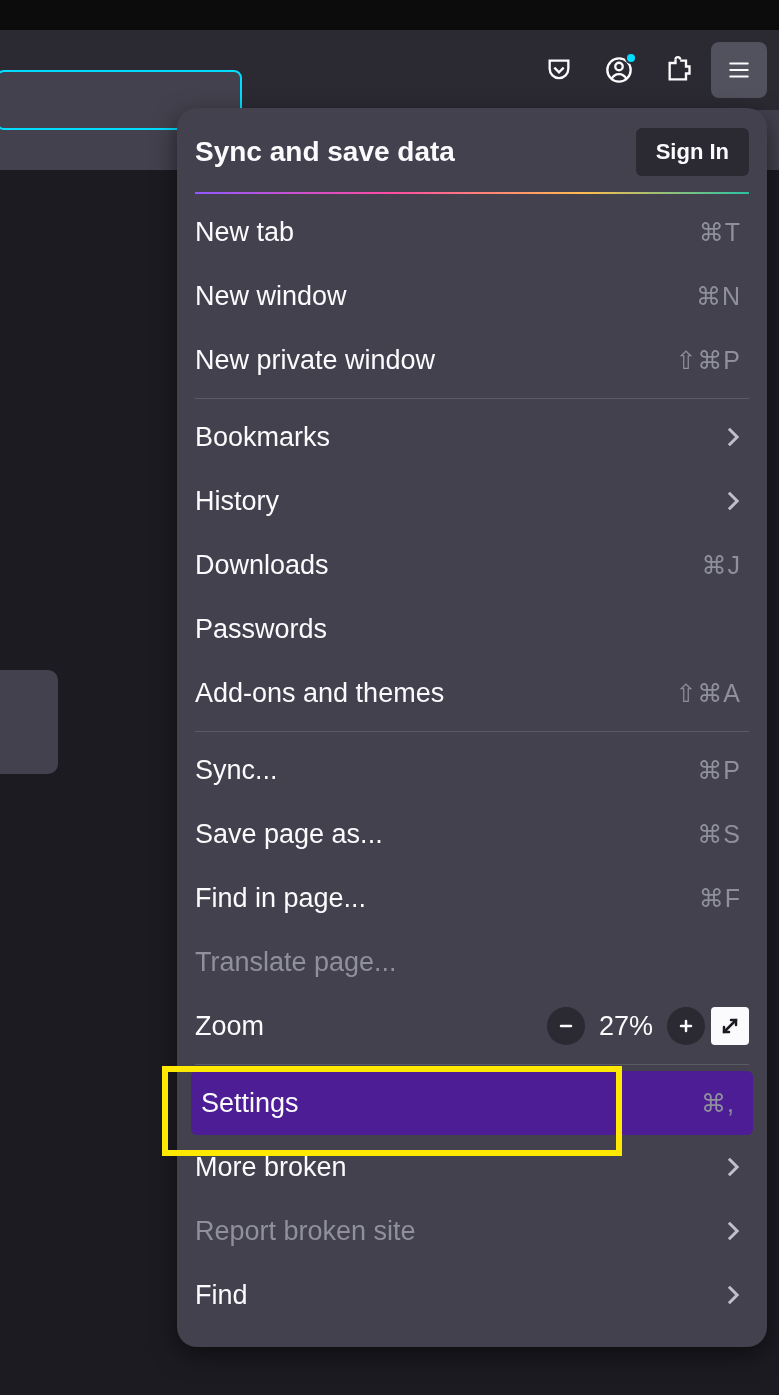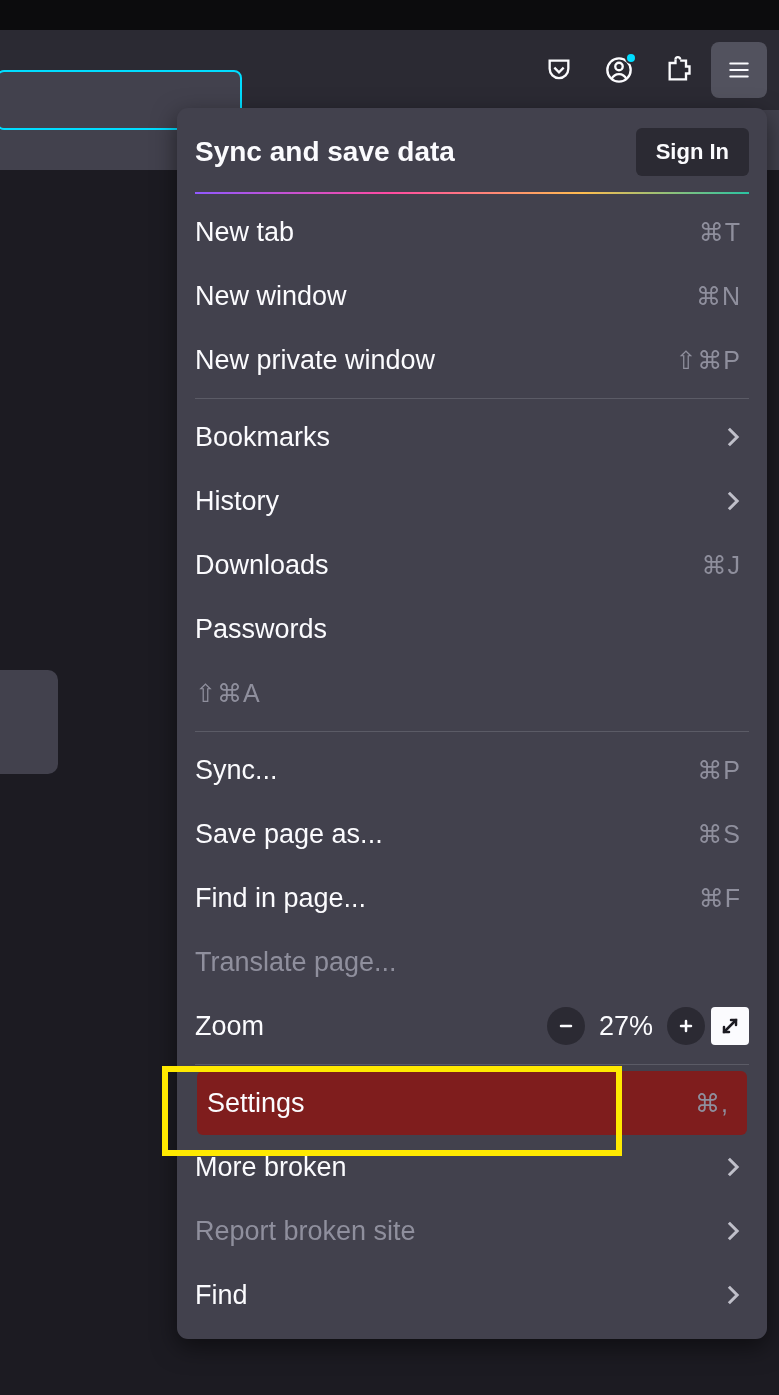--- a/index.html
+++ b/index.html
@@ -81,23 +81,23 @@
       height: 104px;
       background: #42414d;
       border-radius: 0 10px 10px 0;
     }
     .menu {
       position: absolute;
       top: 108px;
       right: 12px;
       width: 590px;
       background: #42414d;
-      border-radius: 11px;
+      border-radius: 20px;
       box-shadow: 0 8px 24px rgba(0,0,0,0.5);
-      padding-bottom: 12px;
+      padding-bottom: 20px;
     }
     .sync-row {
       display: flex;
       align-items: center;
       justify-content: space-between;
       padding: 20px 18px 16px 18px;
     }
     .sync-title {
       font-size: 28px;
       font-weight: 600;
@@ -185,23 +185,23 @@
       cursor: pointer;
       margin-left: 6px;
     }
     .highlight-box {
       position: absolute;
       border: 6px solid #ffe900;
       pointer-events: none;
       z-index: 10;
     }
     .menu-item.hovered {
-      background: #7f1d1d;
+      background: #4c1d95;
       border-radius: 6px;
-      margin: 0 20px;
+      margin: 0 14px;
       padding: 0 18px 0 10px;
     }
     svg { display: block; }
   </style>
 </head>
 <body>
 
 <div class="top-bar-dark"></div>
 
 <div class="toolbar">
@@ -284,20 +284,21 @@
     </span>
   </div>
   <div class="menu-item">
     <span>Downloads</span>
     <span class="shortcut">⌘J</span>
   </div>
   <div class="menu-item">
     <span>Passwords</span>
   </div>
   <div class="menu-item">
+    <span>Add-ons and themes</span>
     <span class="shortcut">⇧⌘A</span>
   </div>
 
   <div class="separator"></div>
 
   <div class="menu-item">
     <span>Sync...</span>
     <span class="shortcut">⌘P</span>
   </div>
   <div class="menu-item">

